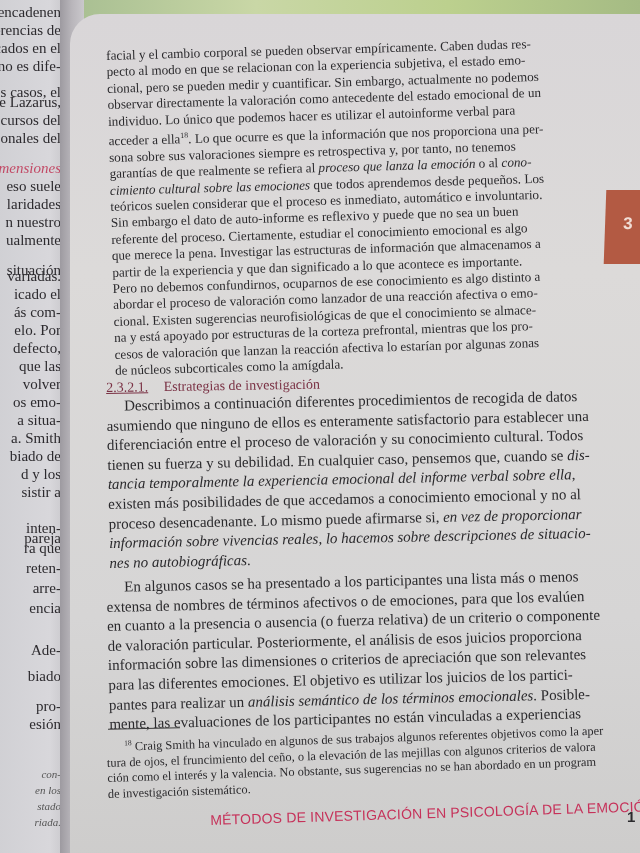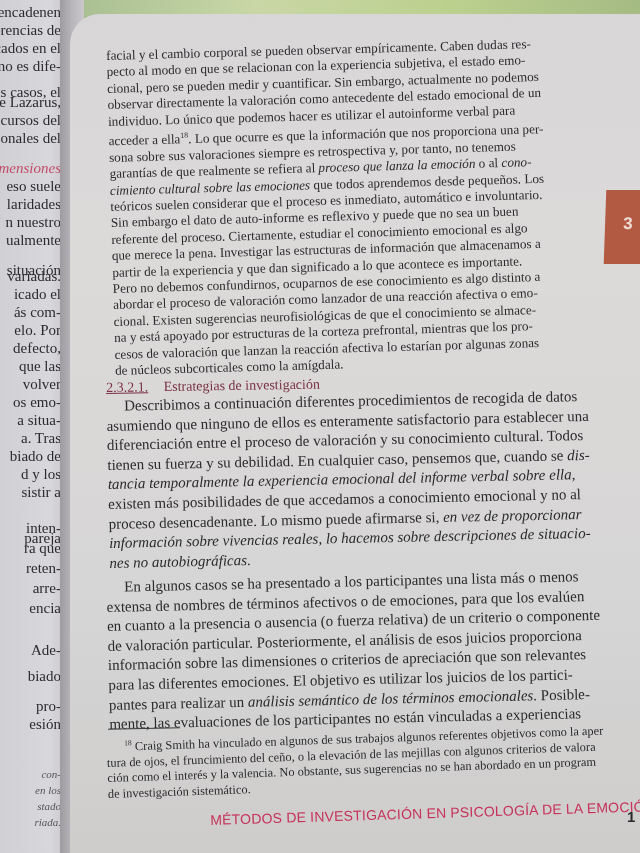--- a/index.html
+++ b/index.html
@@ -95,21 +95,21 @@
     <div class="left-line" style="top: 262px;">situación</div>
     <div class="left-line" style="top: 268px;">variadas.</div>
     <div class="left-line" style="top: 286px;">icado el</div>
     <div class="left-line" style="top: 304px;">ás com-</div>
     <div class="left-line" style="top: 322px;">elo. Por</div>
     <div class="left-line" style="top: 340px;">defecto,</div>
     <div class="left-line" style="top: 358px;">que las</div>
     <div class="left-line" style="top: 376px;">volver</div>
     <div class="left-line" style="top: 394px;">os emo-</div>
     <div class="left-line" style="top: 412px;">a situa-</div>
-    <div class="left-line" style="top: 430px;">a. Tras</div>
+    <div class="left-line" style="top: 430px;">a. Smith</div>
     <div class="left-line" style="top: 448px;">biado de</div>
     <div class="left-line" style="top: 466px;">d y los</div>
     <div class="left-line" style="top: 484px;">sistir a</div>
     <div class="left-line" style="top: 502px; margin-top: 28px;">pareja</div>
     <div class="left-line" style="top: 520px;">inten-</div>
     <div class="left-line" style="top: 540px;">ra que</div>
     <div class="left-line" style="top: 560px;">reten-</div>
     <div class="left-line" style="top: 580px;">arre-</div>
     <div class="left-line" style="top: 600px;">encia</div>
     <div class="left-line" style="top: 648px; margin-top: 20px;">biado</div>

